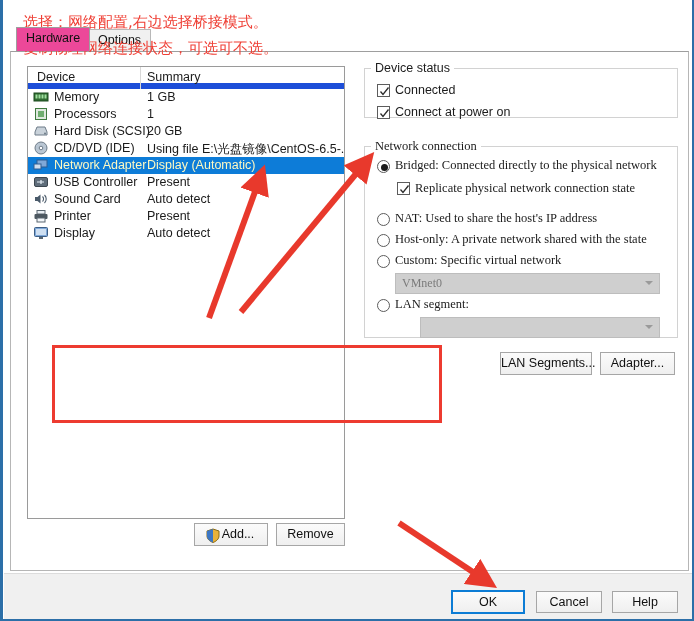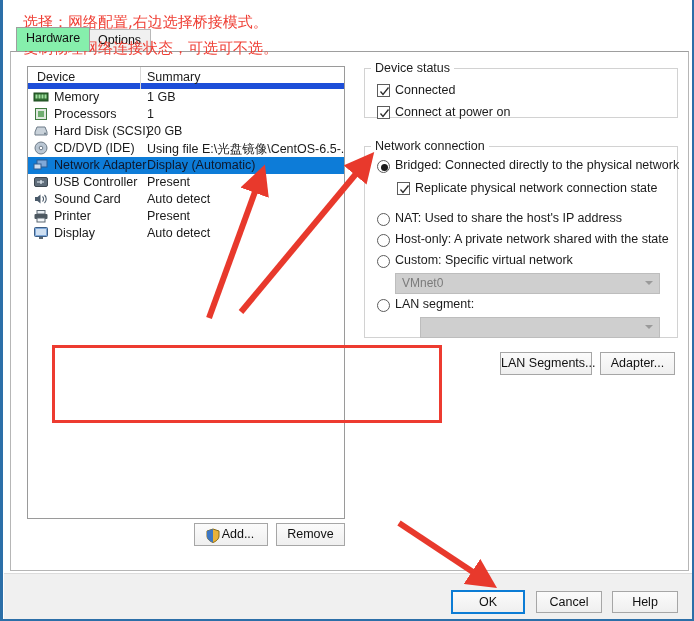--- a/index.html
+++ b/index.html
@@ -43,21 +43,21 @@
     position: absolute; top: 0; height: 22px;
     border: 1px solid #b8b8b8;
     border-bottom: none;
     font-size: 12.5px; color: #111;
     line-height: 21px;
     padding: 0 9px;
     background: #f0f0f0;
     white-space: nowrap;
   }
   .tab.active {
-    background: #86efac;
+    background: #ec4899;
     border-color: #9e9e9e;
     z-index: 3;
     height: 24px;
   }
 
   .panel-bg {
     position: absolute; left: 7px; top: 51px; right: 3px; bottom: 48px;
     background: #ffffff;
     border: 1px solid #b6b6b6;
     border-top: 1px solid #9e9e9e;
@@ -94,21 +94,21 @@
   }
   .dev-row .dsum {
     position: absolute; left: 119px; top: 1px;
     font-size: 12.5px; color: #1b1b1b; white-space: nowrap;
   }
   .dev-row .dicon {
     position: absolute; left: 5px; top: 1px; width: 17px; height: 15px;
   }
   .dev-row.selected { background: #0d7cd8; }
   .dev-row.selected .dname,
-  .dev-row.selected .dsum { color: #0f172a; }
+  .dev-row.selected .dsum { color: #fef9c3; }
 
   
   .btn {
     position: absolute;
     background: linear-gradient(#fbfbfb, #efefef);
     border: 1px solid #a6a6a6;
     font-size: 12.5px; color: #111;
     text-align: center;
     cursor: default;
     white-space: nowrap;
@@ -125,21 +125,21 @@
     position: absolute;
     border: 1px solid #d2d2d2;
   }
   .group > .legend {
     position: absolute; top: -8px; left: 6px;
     background: #ffffff; padding: 0 4px;
     font-size: 12.5px; color: #1b1b1b;
     white-space: nowrap;
   }
   .g-status { left: 361px; top: 68px; width: 314px; height: 50px; }
-  .g-network { left: 361px; top: 146px; width: 314px; height: 192px; }
+  .g-network { left: 361px; top: 146px; width: 314px; height: 192px; font-family: Liberation Serif, serif; }
 
   .chk-row, .rad-row {
     position: absolute;
     font-size: 12.5px; color: #1b1b1b;
     white-space: nowrap; cursor: default;
   }
   .cbox {
     position: absolute; left: 0; top: 1px;
     width: 13px; height: 13px;
     border: 1px solid #5c5c5c; background: #ffffff;

